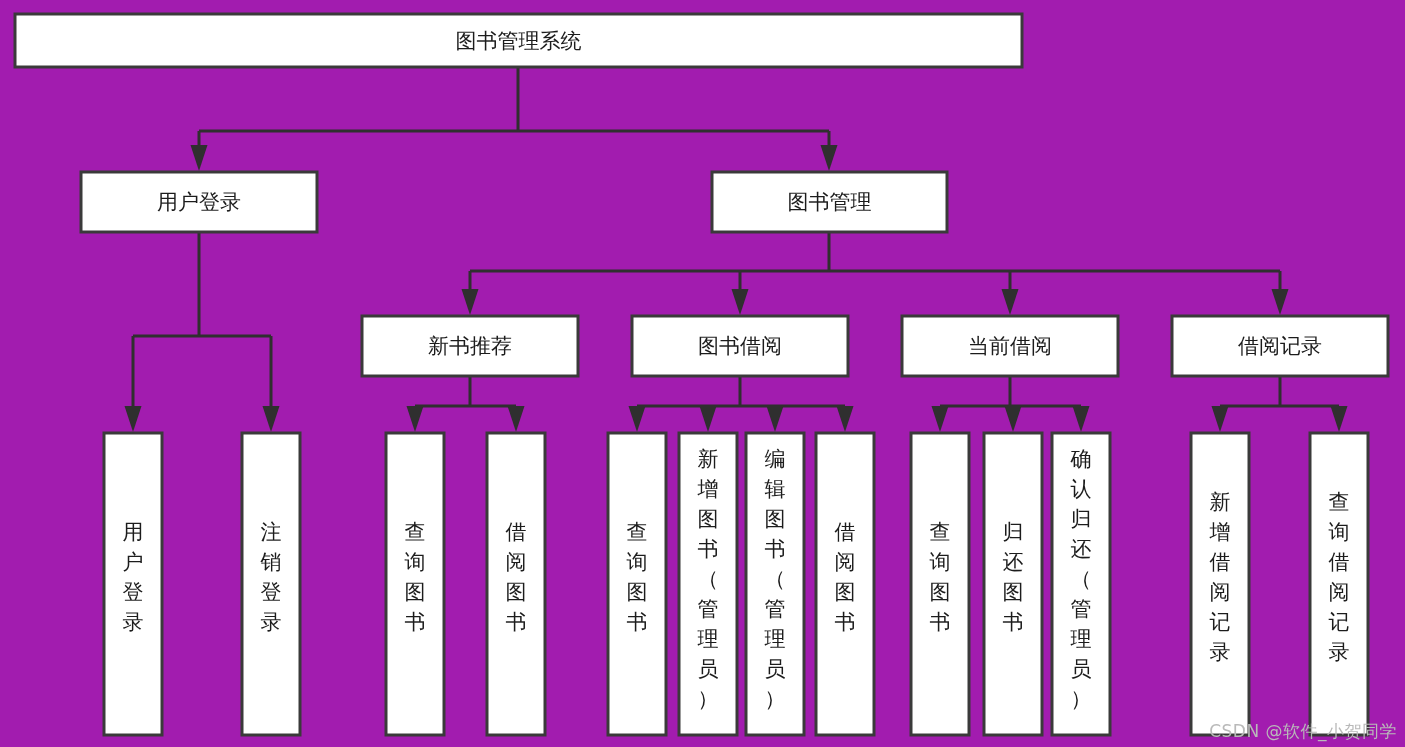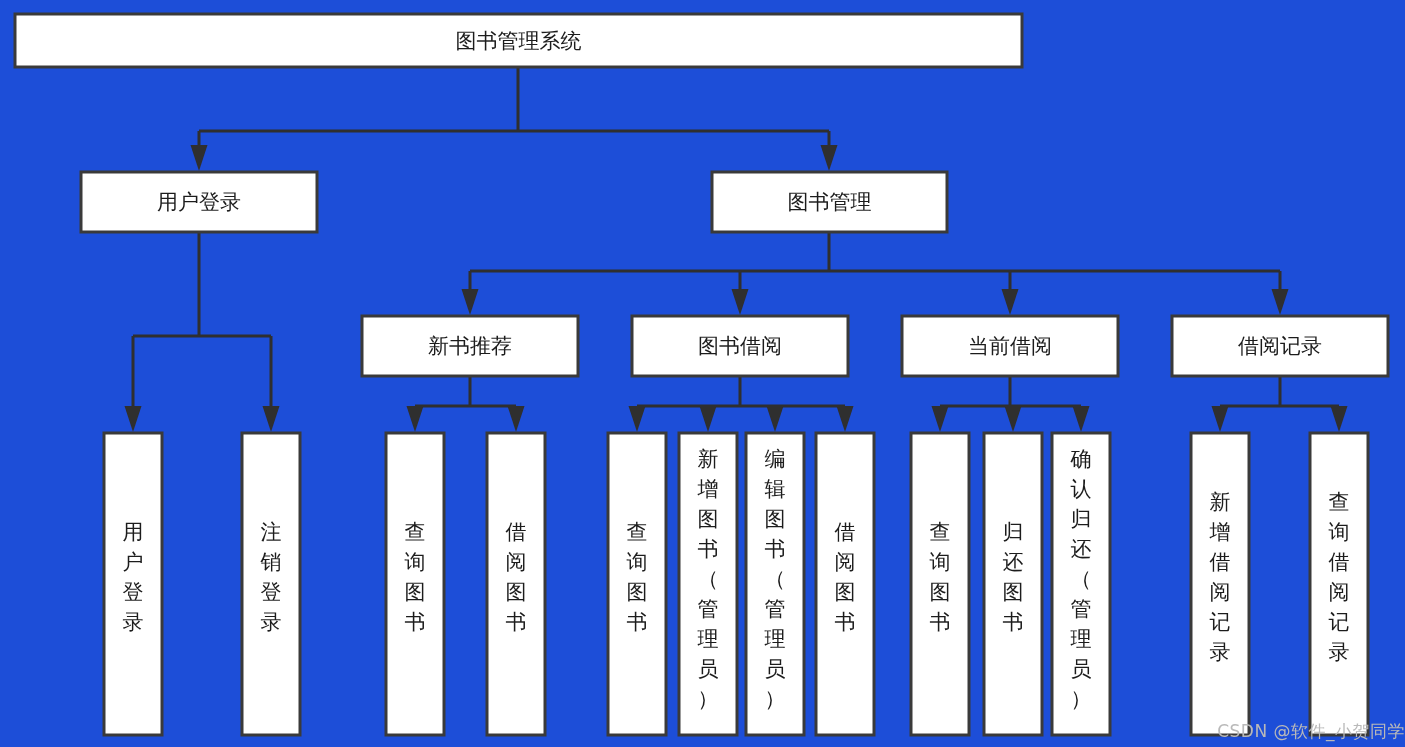--- a/index.html
+++ b/index.html
@@ -12,21 +12,21 @@
     width: 1405px;
     height: 747px;
     font-family: "DejaVu Sans", "Liberation Sans", sans-serif;
     overflow: hidden;
     position: relative;
   }
   #diagram-root {
     position: relative;
     width: 1405px;
     height: 747px;
-    background: #1d4ed8;
+    background: #a21caf;
   }
   svg.diagram-canvas {
     position: absolute;
     left: 0;
     top: 0;
     width: 1405px;
     height: 747px;
     display: block;
   }
   .node-box {
@@ -52,21 +52,21 @@
     dominant-baseline: middle;
   }
   .node-label-vertical {
     fill: #1c1c1c;
     font-family: "DejaVu Sans", "Liberation Sans", sans-serif;
     font-size: 21px;
     text-anchor: middle;
   }
   .watermark-text {
     position: absolute;
-    right: 0;
+    right: 8px;
     bottom: 4px;
     font-family: "DejaVu Sans", "Liberation Sans", sans-serif;
     font-size: 17px;
     color: #b9b9b9;
     letter-spacing: 0.5px;
     white-space: nowrap;
     user-select: none;
   }
 </style>
 </head>

